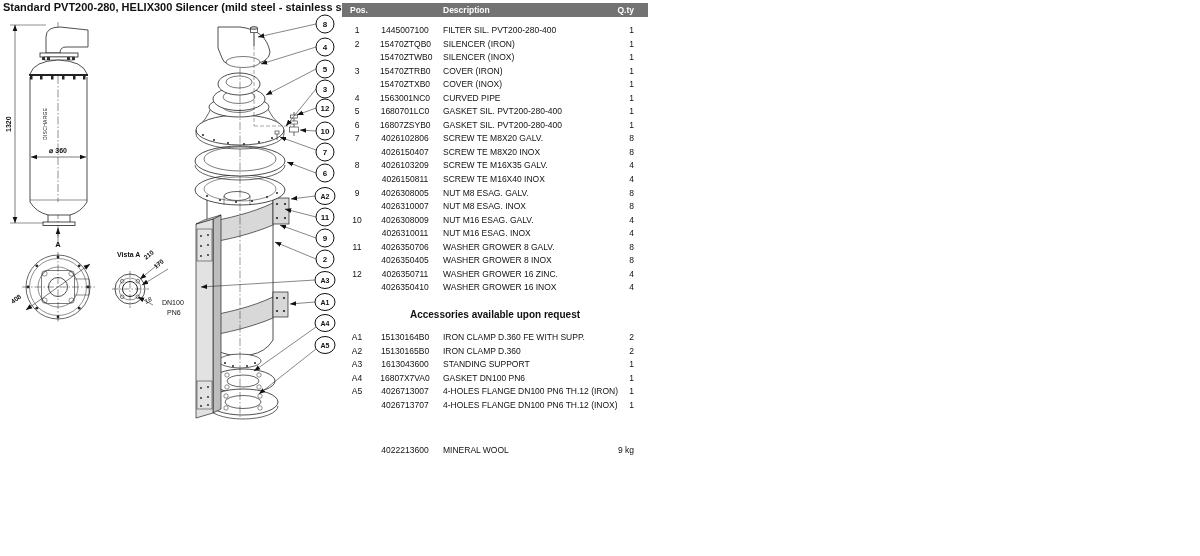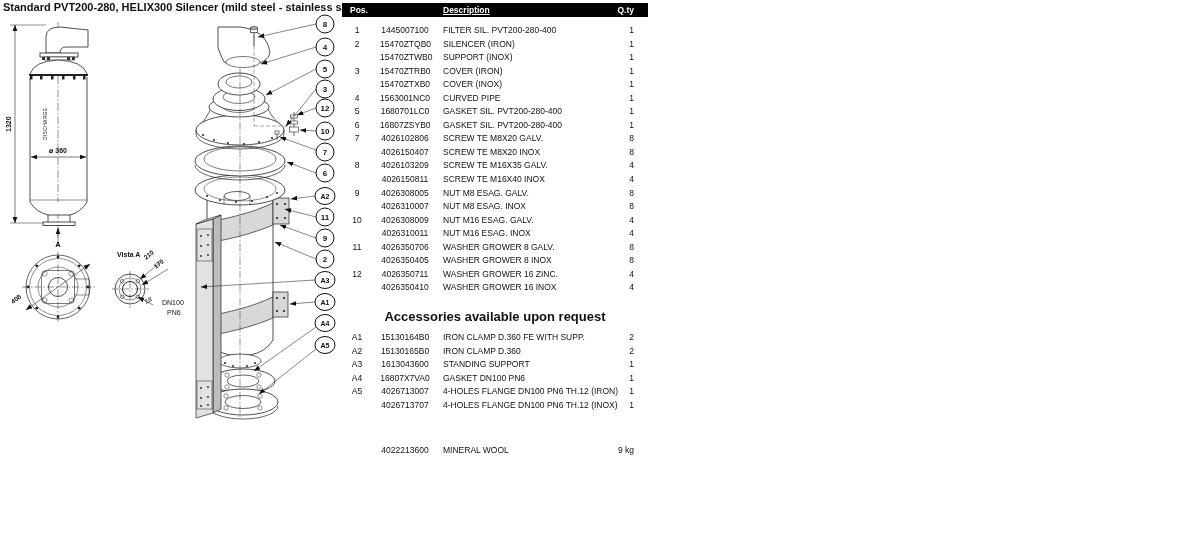--- a/index.html
+++ b/index.html
@@ -3,32 +3,32 @@
 <meta charset="utf-8">
 <style>
   html,body{margin:0;padding:0;background:#fff;}
   .page{position:relative;width:1200px;height:556px;background:#ffffff;overflow:hidden;
         font-family:"Liberation Sans",sans-serif;color:#111;}
   .title{position:absolute;left:3px;top:1px;font-size:11px;font-weight:bold;white-space:nowrap;}
   svg text{font-family:"Liberation Sans",sans-serif;fill:#111;}
   .drawing{position:absolute;left:0;top:0;}
   
   .table-wrap{position:absolute;left:342px;top:3px;width:306px;font-size:8.5px;}
-  .thead{position:absolute;left:0;top:0;width:306px;height:14px;background:#000000;}
+  .thead{position:absolute;left:0;top:0;width:306px;height:14px;background:#737373;}
   .thead span{position:absolute;top:0;line-height:14px;color:#fff;font-weight:bold;font-size:8.5px;white-space:nowrap;}
-  .h-pos{left:8px;} .h-code{left:49px;margin-top:43px;} .h-desc{left:101px;text-decoration:underline;} .h-qty{right:14px;margin-left:16px;}
+  .h-pos{left:8px;} .h-code{left:49px;margin-top:43px;} .h-desc{left:101px;} .h-qty{right:14px;margin-left:16px;}
   .rows{position:absolute;left:0;width:306px;}
   .rows1{top:21px;} .rows2{top:328px;} .rows3{top:441px;}
   .row{position:relative;height:13.55px;line-height:13.55px;white-space:nowrap;}
   .row span{position:absolute;top:0;height:13.55px;}
   .c-pos{left:2px;width:26px;text-align:center;}
   .c-code{left:38px;width:50px;text-align:center;}
   .c-desc{left:101px;}
   .c-qty{left:210px;width:82px;text-align:right;}
-  .acc-title{position:absolute;left:0;top:306px;width:306px;text-align:center;font-weight:bold;font-size:13px;}
+  .acc-title{position:absolute;left:0;top:306px;width:306px;text-align:center;font-weight:bold;font-size:10px;}
 </style>
 </head>
 <body>
 
 <div class="page">
 
   <div class="title">Standard PVT200-280, HELIX300 Silencer (mild steel - stainless steel)</div>
 
   <svg class="drawing" width="345" height="450" viewBox="0 0 345 450">
     <defs>
@@ -370,21 +370,21 @@
         <div class="row">
           <span class="c-pos">2</span>
           <span class="c-code">15470ZTQB0</span>
           <span class="c-desc">SILENCER (IRON)</span>
           <span class="c-qty">1</span>
         </div>
 
         <div class="row">
           <span class="c-pos"></span>
           <span class="c-code">15470ZTWB0</span>
-          <span class="c-desc">SUPPORT (INOX)</span>
+          <span class="c-desc">SILENCER (INOX)</span>
           <span class="c-qty">1</span>
         </div>
 
         <div class="row">
           <span class="c-pos">3</span>
           <span class="c-code">15470ZTRB0</span>
           <span class="c-desc">COVER (IRON)</span>
           <span class="c-qty">1</span>
         </div>
 

